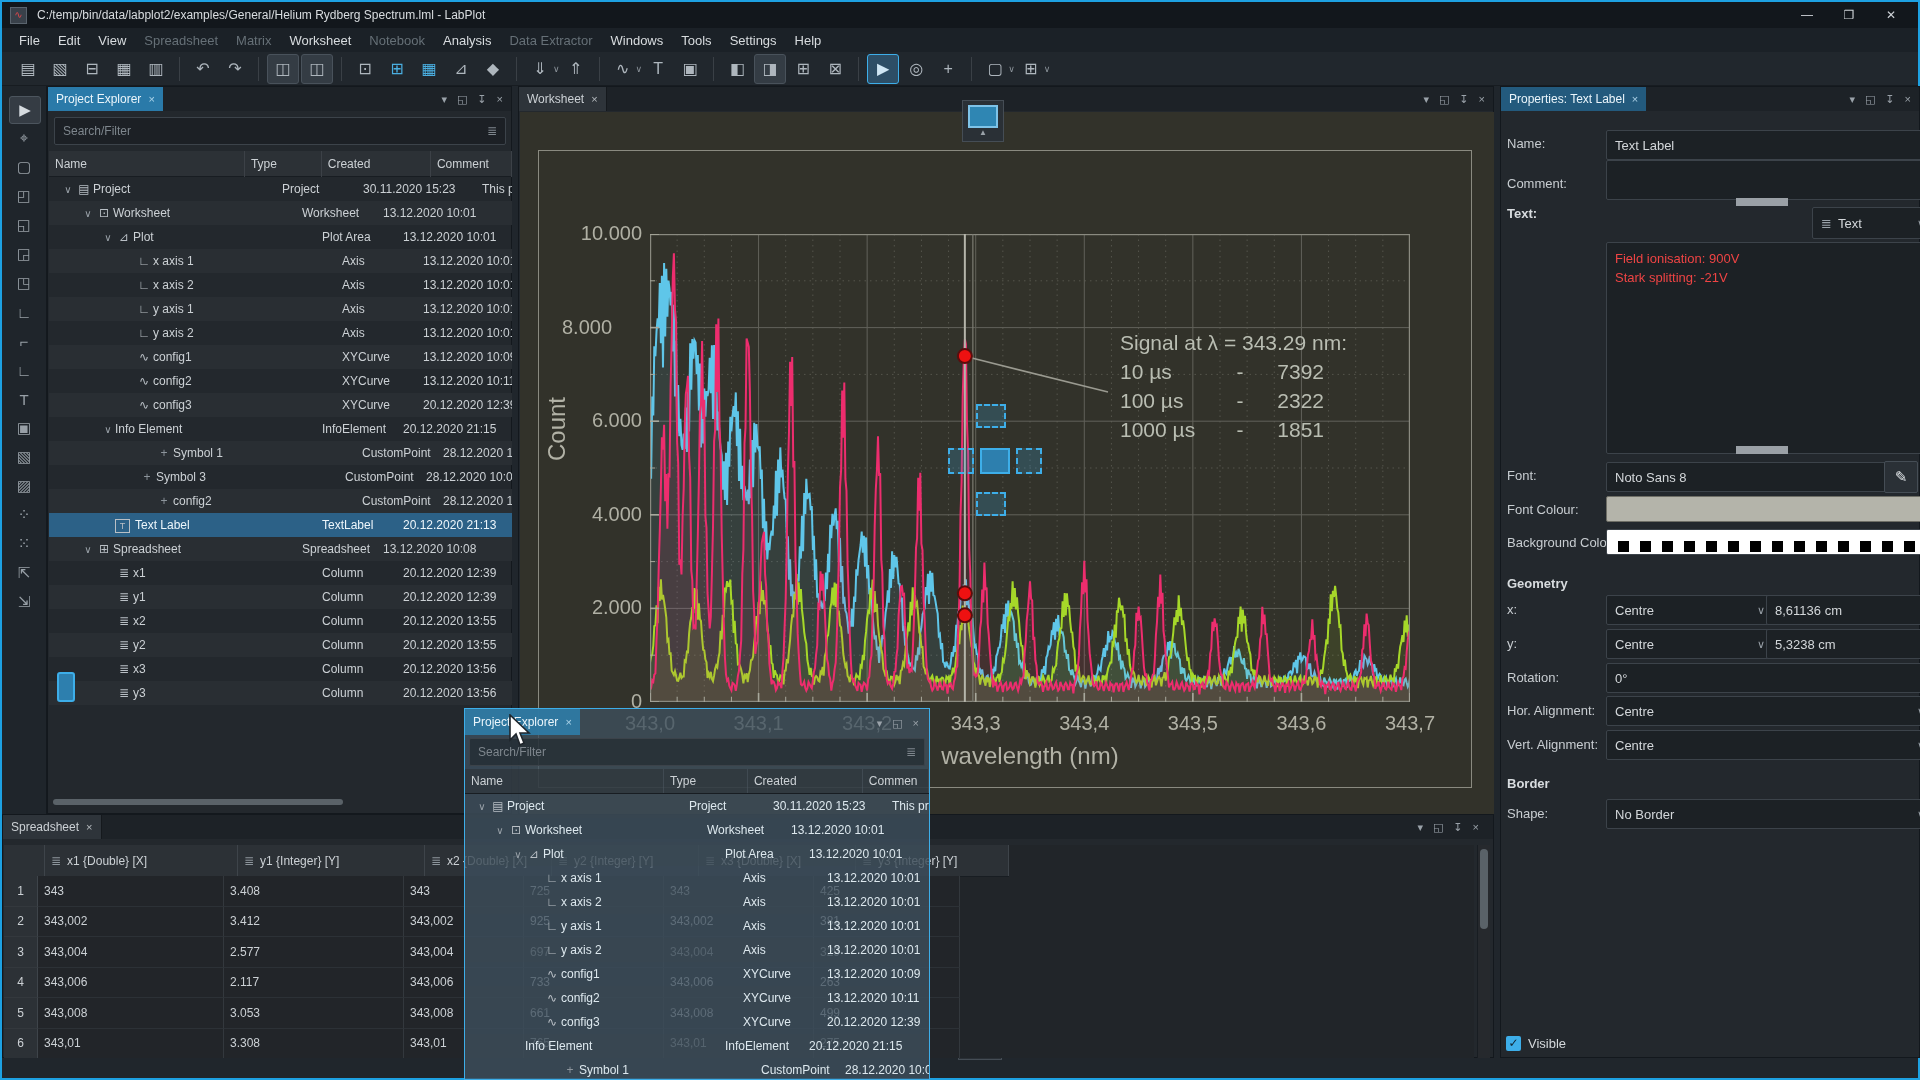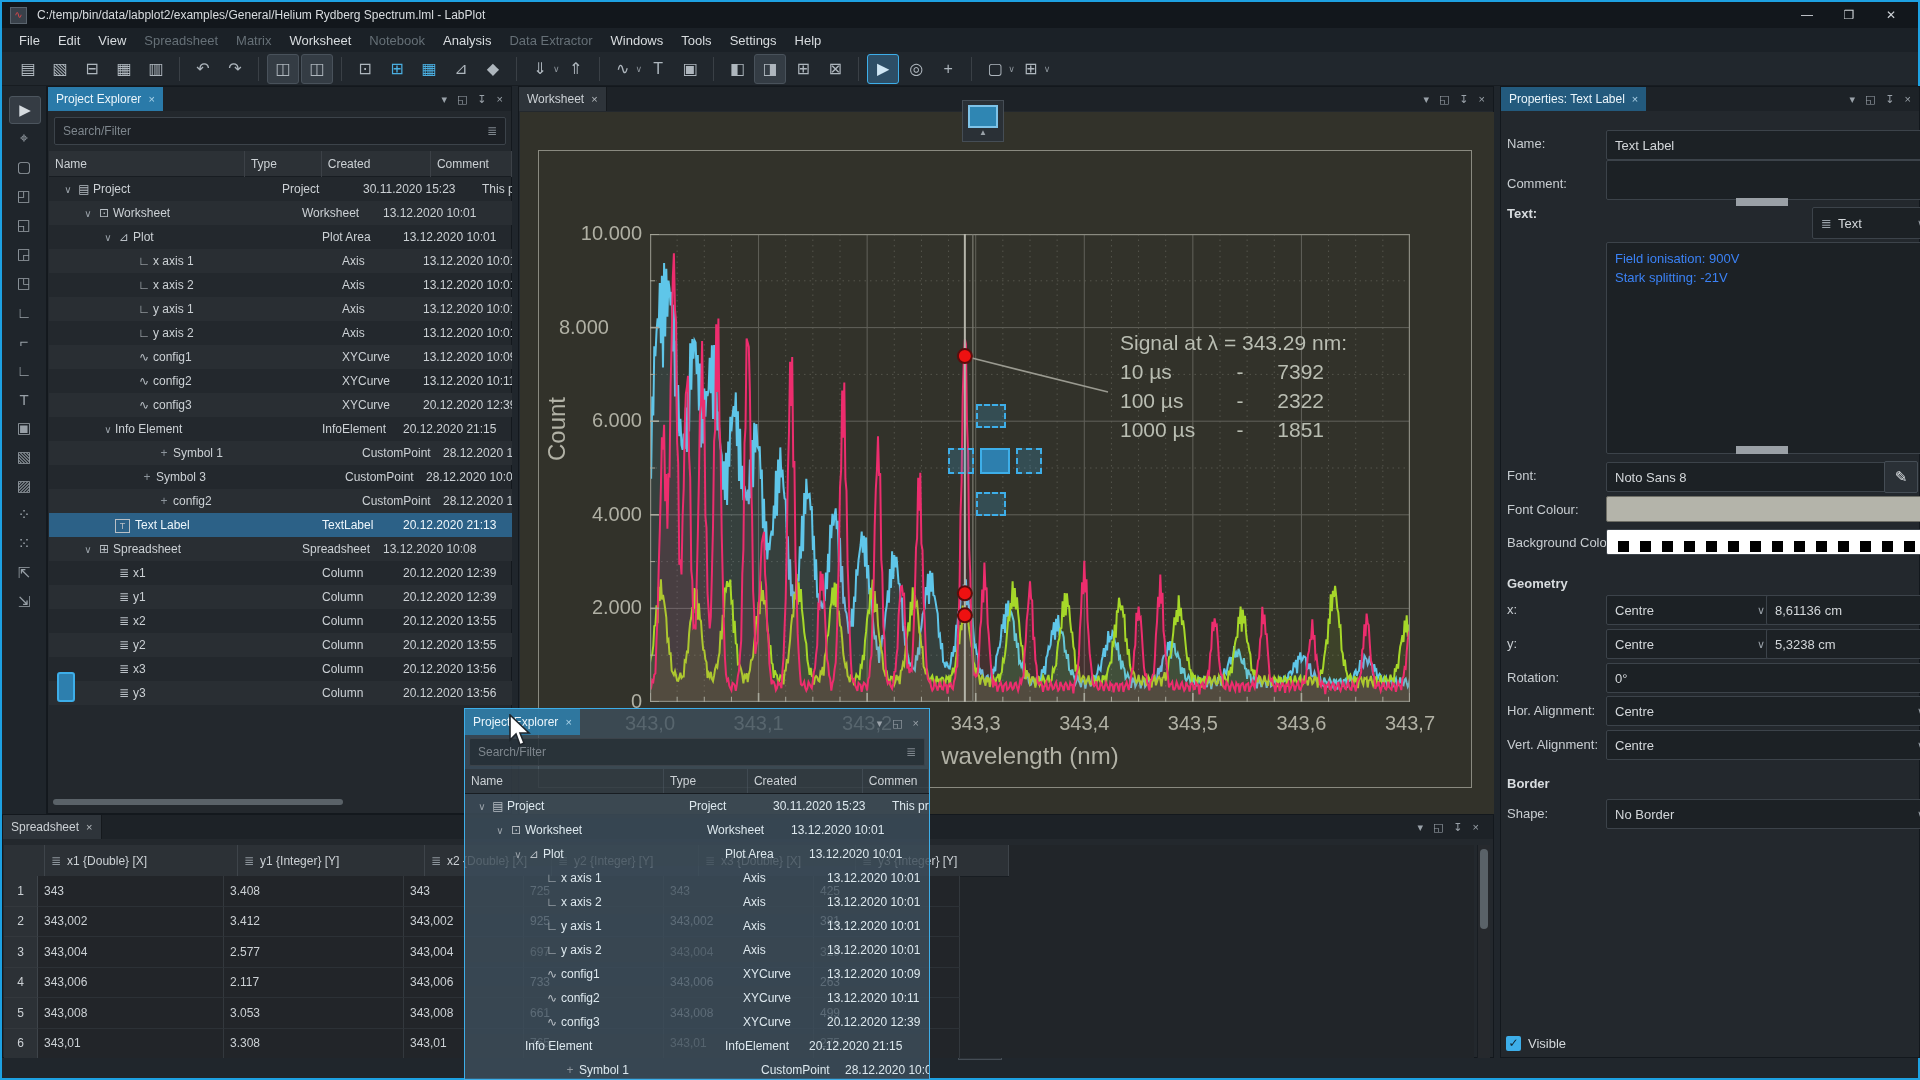--- a/index.html
+++ b/index.html
@@ -458,21 +458,21 @@
       <line x1="0" y1="0" x2="9" y2="0" stroke="#a8a89c" stroke-width="1.6"></line>
       <line x1="314.8571428571702" y1="0" x2="314.8571428571702" y2="468" stroke="#b5b5aa" stroke-width="2"></line>
       <line x1="322.8571428571702" y1="0" x2="322.8571428571702" y2="468" stroke="#7c7c72" stroke-width="1.2"></line>
       <line x1="321.8571428571702" y1="124.05440000000002" x2="458" y2="158" stroke="#9a9a90" stroke-width="1.6"></line>
       <circle cx="314.8571428571702" cy="122.05440000000002" r="7" fill="#ee1111" stroke="#5a0d0d" stroke-width="2"></circle>
       <circle cx="314.8571428571702" cy="359.3304" r="7" fill="#ee1111" stroke="#5a0d0d" stroke-width="2"></circle>
       <circle cx="314.8571428571702" cy="381.3732" r="7" fill="#ee1111" stroke="#5a0d0d" stroke-width="2"></circle>
     </svg>
   <div id="y-ticks">
       <div class="abs ptick" style="left: 560px; width: 80px; text-align: right; top: 220px;">10.000</div>
-      <div class="abs ptick" style="left: 527px; width: 80px; text-align: right; top: 313.6px;">8.000</div>
+      <div class="abs ptick" style="left: 560px; width: 80px; text-align: left; top: 313.6px;">8.000</div>
       <div class="abs ptick" style="left: 560px; width: 80px; text-align: right; top: 407.2px;">6.000</div>
       <div class="abs ptick" style="left: 560px; width: 80px; text-align: right; top: 500.8px;">4.000</div>
       <div class="abs ptick" style="left: 560px; width: 80px; text-align: right; top: 594.4px;">2.000</div>
       <div class="abs ptick" style="left: 560px; width: 80px; text-align: right; top: 688px;">0</div>
     </div>
   <div id="x-ticks">
       <div class="abs ptick" style="left: 608px; width: 80px; text-align: center; top: 710px;">343,0</div>
       <div class="abs ptick" style="left: 716.57px; width: 80px; text-align: center; top: 710px;">343,1</div>
       <div class="abs ptick" style="left: 825.14px; width: 80px; text-align: center; top: 710px;">343,2</div>
       <div class="abs ptick" style="left: 933.71px; width: 80px; text-align: center; top: 710px;">343,3</div>
@@ -614,21 +614,21 @@
   <div class="nub" style="left:1734px;top:196px;"></div>
 
   <div class="prop-head" style="top:204px;">Text:</div>
   <div id="fmt-buttons"></div>
   <div class="field" style="left:1810px;top:205px;width:104px;height:30px;gap:6px;">
     <span style="color:#9aa2a9;">≣</span>
     <span>Text</span>
     <span class="chev">∨</span>
   </div>
   <div class="field" style="left:1604px;top:240px;width:310px;height:204px;align-items:flex-start;padding-top:6px;">
-    <div style="color:#3b82f6;line-height:19px;">
+    <div style="color:#ef4444;line-height:19px;">
       <div>Field ionisation: 900V</div>
       <div>Stark splitting: -21V</div>
     </div>
   </div>
   <div class="nub" style="left:1734px;top:444px;"></div>
 
   <div class="prop-label" style="top:466px;">Font:</div>
   <div class="field" style="left:1604px;top:460px;width:272px;height:28px;">
     <span>Noto Sans 8</span>
   </div>

